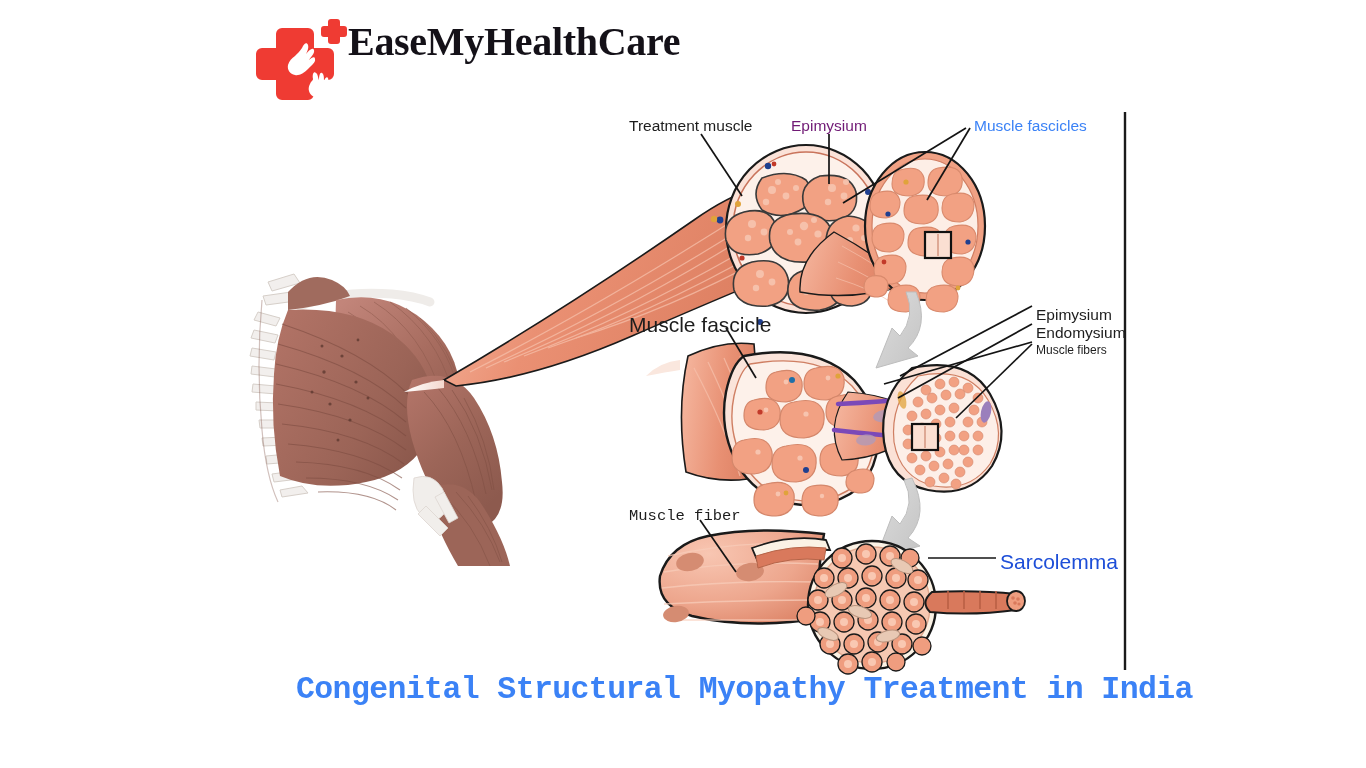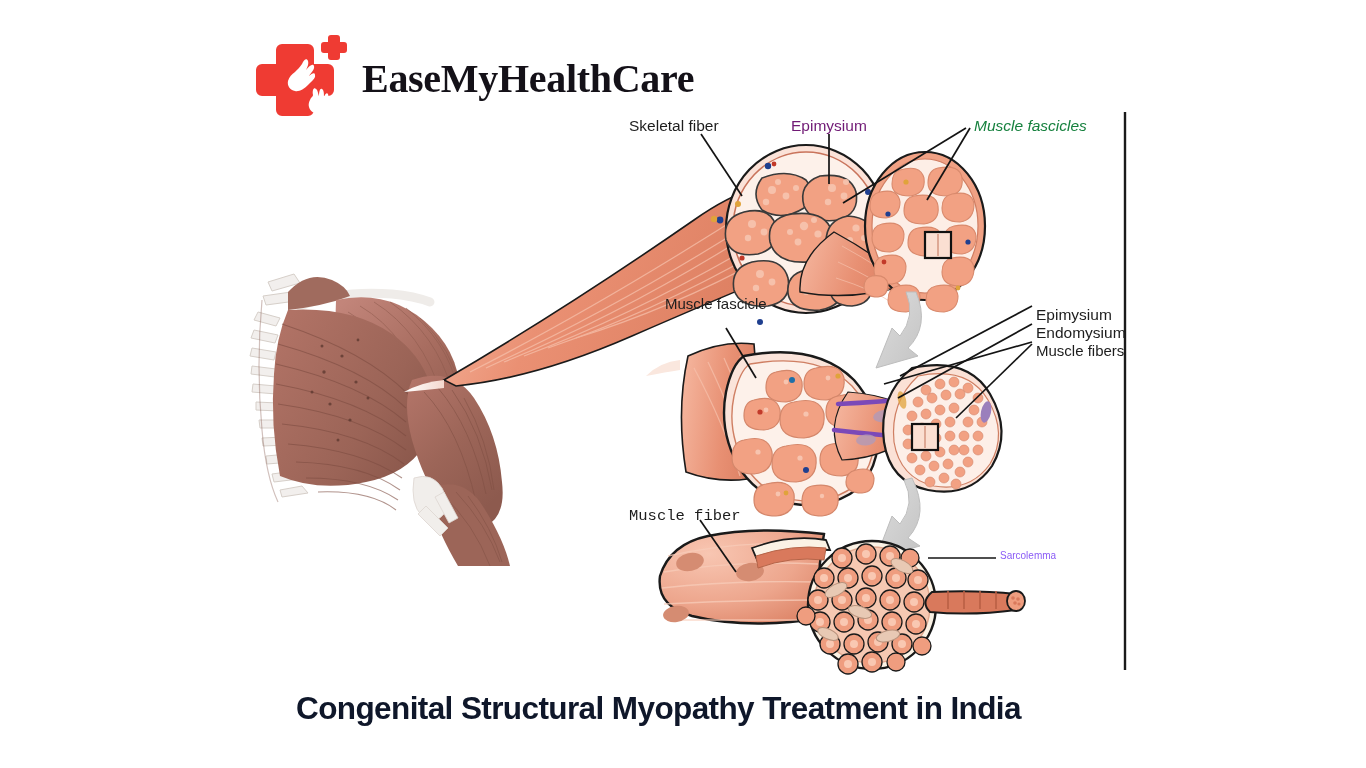--- a/index.html
+++ b/index.html
@@ -12,24 +12,23 @@
     height: 768px;
     position: relative;
     overflow: hidden;
     font-family: "Liberation Sans", sans-serif;
   }
 
   
   #brand-header {
     position: absolute;
     left: 252px;
-    top: 32px;
+    top: 16px;
     display: flex;
-    align-items: center;
-    gap: 14px;
+    align-items: flex-start;
   }
   #brand-logo-icon { width: 96px; height: 88px; display: block; }
   #brand-wordmark {
     font-family: "Liberation Serif", serif;
     font-weight: bold;
     font-size: 40px;
     letter-spacing: -0.3px;
     color: #141118;
     white-space: nowrap;
     line-height: 1;
@@ -46,28 +45,27 @@
     pointer-events: none;
   }
   #illustration svg { display: block; }
 
   
   #page-caption {
     position: absolute;
     left: 296px;
     top: 670px;
     width: 830px;
-    font-family: Liberation Sans, sans-serif;
+    font-family: Liberation Mono, monospace;
     font-weight: bold;
     font-size: 31.5px;
     letter-spacing: -0.6px;
-    color: #0f172a;
+    color: #3b82f6;
     white-space: nowrap;
     line-height: 1.25;
-    margin-top: 19px;
   }
 </style>
 </head>
 <body>
 
 <div id="brand-header">
   <span>
     <svg id="brand-logo-icon" viewBox="0 0 96 88" xmlns="http://www.w3.org/2000/svg" aria-hidden="true">
 
       <path d="M30 12 h26 a6 6 0 0 1 6 6 v14 h14 a6 6 0 0 1 6 6 v20 a6 6 0 0 1 -6 6 h-14 v14 a6 6 0 0 1 -6 6 h-26 a6 6 0 0 1 -6 -6 v-14 h-14 a6 6 0 0 1 -6 -6 v-20 a6 6 0 0 1 6 -6 h14 v-14 a6 6 0 0 1 6 -6 z" fill="#ef3b33"></path>
@@ -564,24 +562,24 @@
     <line x1="1032" y1="324" x2="898" y2="398"></line>
     <line x1="1032" y1="342" x2="884" y2="384"></line>
     <line x1="1032" y1="344" x2="956" y2="418"></line>
     <line x1="700" y1="520" x2="736" y2="572"></line>
     <line x1="928" y1="558" x2="996" y2="558"></line>
   </g>
 </svg>
 </div>
 
 <div>
-  <div style="position:absolute;left:629px;top:117px;font-size:15.5px;color:#1d1d1d;white-space:nowrap;">Skeletal fiber</div>
+  <div style="position:absolute;left:629px;top:117px;font-size:15.5px;color:#1d1d1d;white-space:nowrap;">Treatment muscle</div>
   <div style="position:absolute;left:791px;top:117px;font-size:15.5px;color:#701a75;white-space:nowrap;">Epimysium</div>
-  <div style="position:absolute;left:974px;top:117px;font-size:15.5px;color:#15803d;white-space:nowrap;font-style:italic;">Muscle fascicles</div>
-  <div style="position:absolute;left:629px;top:295px;font-size:15px;color:#1d1d1d;white-space:nowrap;margin-left:36px;">Muscle fascicle</div>
+  <div style="position:absolute;left:974px;top:117px;font-size:15.5px;color:#3b82f6;white-space:nowrap;">Muscle fascicles</div>
+  <div style="position:absolute;left:629px;top:313px;font-size:21px;color:#1d1d1d;white-space:nowrap;">Muscle fascicle</div>
   <div style="position:absolute;left:1036px;top:306px;font-size:15.5px;color:#1d1d1d;white-space:nowrap;line-height:17.5px;">Epimysium</div>
   <div style="position:absolute;left:1036px;top:324px;font-size:15.5px;color:#1d1d1d;white-space:nowrap;line-height:17.5px;">Endomysium</div>
-  <div style="position:absolute;left:1036px;top:342px;font-size:15px;color:#1d1d1d;white-space:nowrap;line-height:17.5px;">Muscle fibers</div>
+  <div style="position:absolute;left:1036px;top:342px;font-size:12px;color:#1d1d1d;white-space:nowrap;line-height:17.5px;">Muscle fibers</div>
   <div style="position:absolute;left:629px;top:507px;font-size:15.5px;color:#1d1d1d;white-space:nowrap;font-family:Liberation Mono, monospace;">Muscle fiber</div>
-  <div style="position:absolute;left:1000px;top:550px;font-size:10px;color:#8b5cf6;white-space:nowrap;text-align:center;">Sarcolemma</div>
+  <div style="position:absolute;left:1000px;top:550px;font-size:21px;color:#1d4ed8;white-space:nowrap;text-align:center;">Sarcolemma</div>
 </div>
 
 <div id="page-caption">Congenital Structural Myopathy Treatment in India</div>
 
 </body></html>

